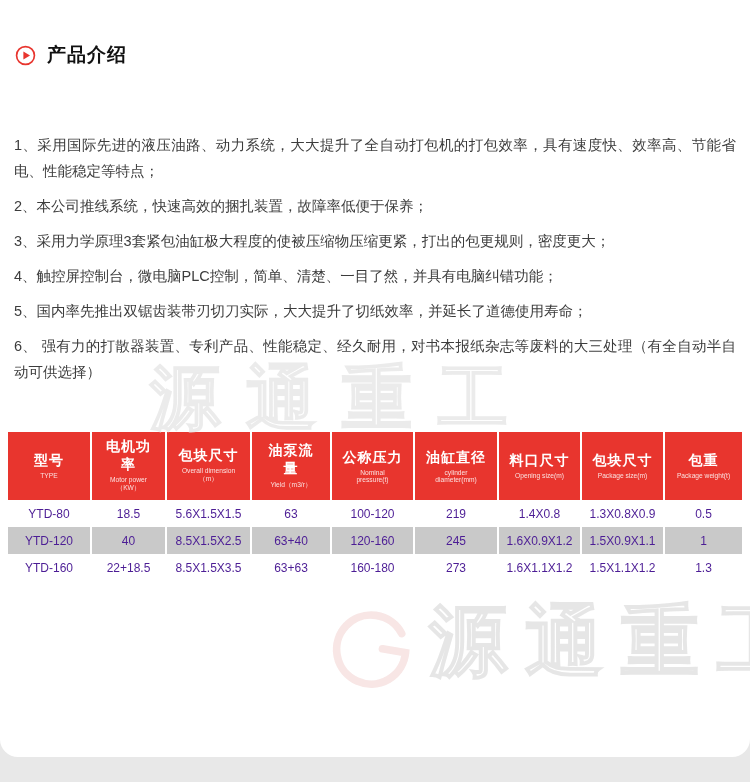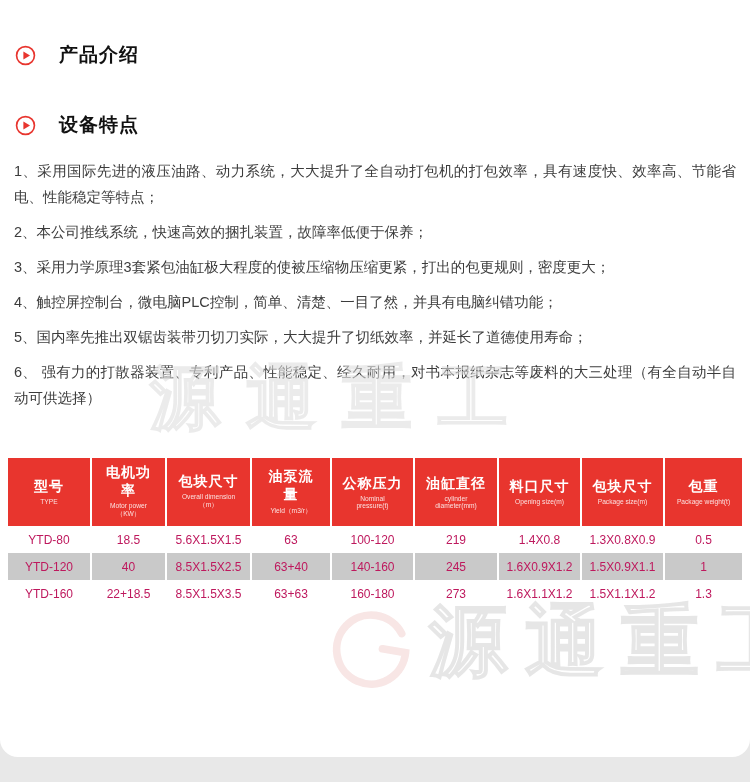--- a/index.html
+++ b/index.html
@@ -10,21 +10,21 @@
     -webkit-font-smoothing:antialiased;
   }
   .card {
     position:relative;
     width:750px; height:757px;
     background:#ffffff;
     border-radius:0 0 18px 18px;
     overflow:hidden;
   }
   
-  .sec-head { display:flex; align-items:center; gap:23px; margin-left:15px;font-family:Liberation Serif, serif; }
+  .sec-head { display:flex; align-items:center; gap:11px; margin-left:15px;font-family:Liberation Serif, serif; }
   .sec-head .play-icon { flex:0 0 auto; width:21px; height:21px; }
   .sec-head.big .play-icon { width:30px; height:30px; }
   .sec-title { font-size:19px; font-weight:bold; color:#111; letter-spacing:1px; }
   .sec-sub { font-size:12px; color:#444; margin-top:1px; letter-spacing:.2px; }
   
   .intro-body {
     margin:24px 14px 0 14px;
     font-size:14.5px; line-height:28.5px;
     color:#3c3c3c; text-indent:2em; text-align:justify;
   }
@@ -41,21 +41,21 @@
   }
   .spec-table th {
     background:#e8352e; color:#fff; vertical-align:middle;
     padding:6px 10px 7px; border-right:2px solid #fff;
   }
   .spec-table th:last-child, .spec-table td:last-child { border-right:none; }
   .th-zh { display:block; font-size:14px; font-weight:bold; letter-spacing:1px; }
   .th-en { display:block; font-size:7px; font-weight:normal; color:rgba(255,255,255,.85); margin-top:2px; transform:scale(.95); }
   .spec-table td {
     height:27px; text-align:center; vertical-align:middle;
-    font-size:12px; color:#be185d; border-right:2px solid #fff;
+    font-size:12px; color:#4c1d95; border-right:2px solid #fff;
   }
   .spec-table tr.stripe td { background:#c9c9c9; }
   
   .wm { position:absolute; pointer-events:none; display:flex; align-items:flex-end; }
   .wm-text {
     font-weight:bold; color:transparent;
     -webkit-text-stroke:1.5px #dedede;
     letter-spacing:26px; white-space:nowrap;
   }
   .wm1 { left:150px; top:352px; opacity:.6; }
@@ -79,29 +79,20 @@
       <svg viewBox="0 0 24 24" width="100%" height="100%">
         <circle cx="12" cy="12" r="10.2" fill="none" stroke="#e8352e" stroke-width="1.9"></circle>
         <path d="M9.6 7.4 L17.2 12 L9.6 16.6 Z" fill="#e8352e"></path>
       </svg>
     </span>
     <span class="sec-title">产品介绍</span>
   </div>
 
   <div class="gap-intro-feat"></div>
 
-  <div class="sec-head">
-    <span class="play-icon">
-      <svg viewBox="0 0 24 24" width="100%" height="100%">
-        <circle cx="12" cy="12" r="10.2" fill="none" stroke="#e8352e" stroke-width="1.9"></circle>
-        <path d="M9.6 7.4 L17.2 12 L9.6 16.6 Z" fill="#e8352e"></path>
-      </svg>
-    </span>
-    <span class="sec-title">设备特点</span>
-  </div>
   <ul class="feature-list">
     <li class="feature-item">1、采用国际先进的液压油路、动力系统，大大提升了全自动打包机的打包效率，具有速度快、效率高、节能省电、性能稳定等特点；</li>
     <li class="feature-item">2、本公司推线系统，快速高效的捆扎装置，故障率低便于保养；</li>
     <li class="feature-item">3、采用力学原理3套紧包油缸极大程度的使被压缩物压缩更紧，打出的包更规则，密度更大；</li>
     <li class="feature-item">4、触控屏控制台，微电脑PLC控制，简单、清楚、一目了然，并具有电脑纠错功能；</li>
     <li class="feature-item">5、国内率先推出双锯齿装带刃切刀实际，大大提升了切纸效率，并延长了道德使用寿命；</li>
     <li class="feature-item">6、 强有力的打散器装置、专利产品、性能稳定、经久耐用，对书本报纸杂志等废料的大三处理（有全自动半自动可供选择）</li>
   </ul>
 
   <div class="gap-feat-spec"></div>
@@ -169,21 +160,21 @@
         <td>219</td>
         <td>1.4X0.8</td>
         <td>1.3X0.8X0.9</td>
         <td>0.5</td>
       </tr>
       <tr class="stripe">
         <td>YTD-120</td>
         <td>40</td>
         <td>8.5X1.5X2.5</td>
         <td>63+40</td>
-        <td>140-160</td>
+        <td>120-160</td>
         <td>245</td>
         <td>1.6X0.9X1.2</td>
         <td>1.5X0.9X1.1</td>
         <td>1</td>
       </tr>
       <tr>
         <td>YTD-160</td>
         <td>22+18.5</td>
         <td>8.5X1.5X3.5</td>
         <td>63+63</td>

